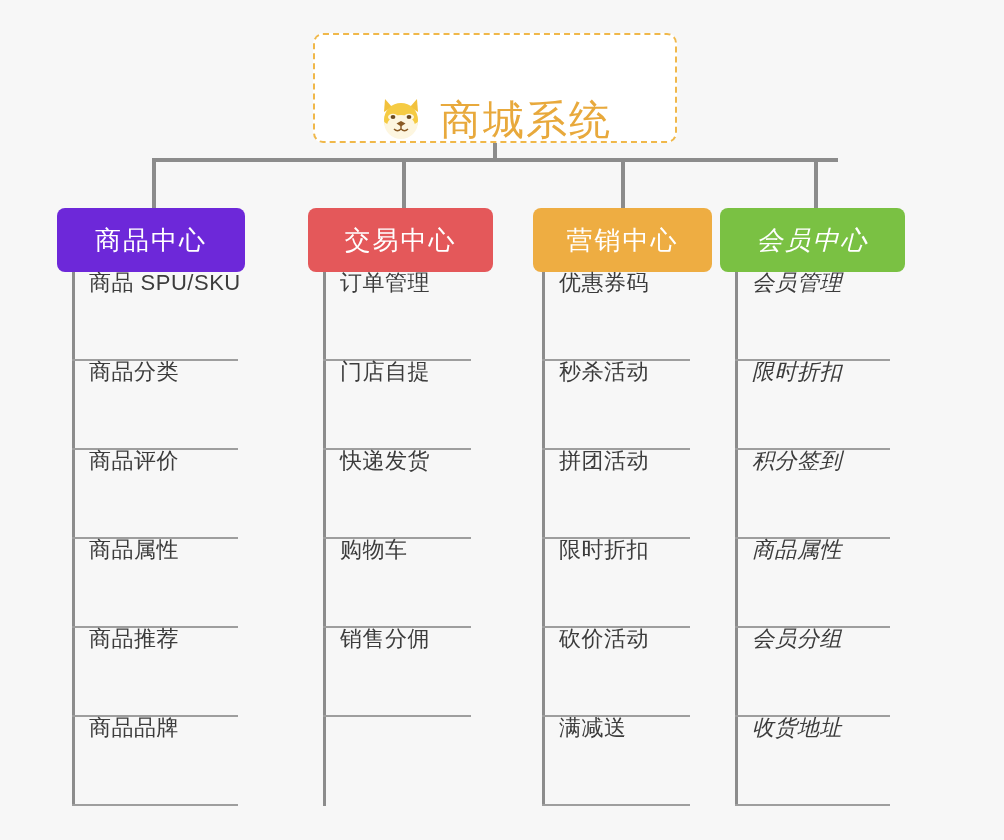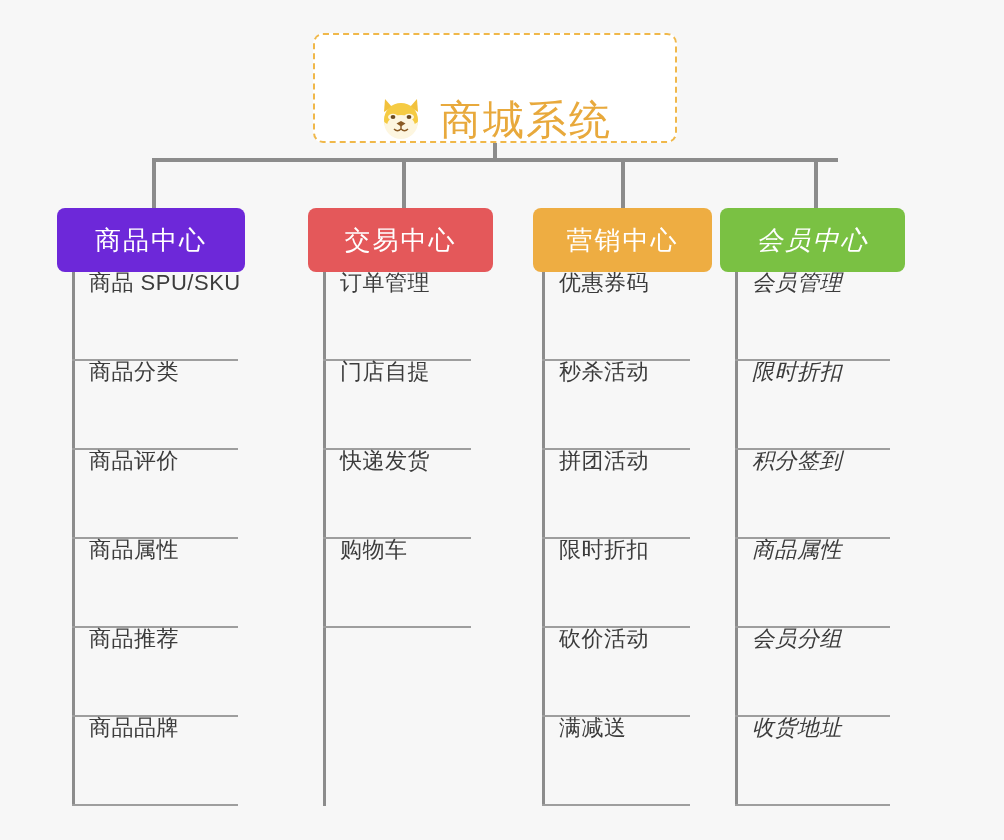--- a/index.html
+++ b/index.html
@@ -226,20 +226,24 @@
             <div class="leaf-rule" style="width: 148px;"></div>
           </div>
           <div class="leaf">
             <span class="leaf-label">快递发货</span>
             <div class="leaf-rule" style="width: 148px;"></div>
           </div>
           <div class="leaf">
             <span class="leaf-label">购物车</span>
             <div class="leaf-rule" style="width: 148px;"></div>
           </div>
+          <div class="leaf">
+            <span class="leaf-label">销售分佣</span>
+            <div class="leaf-rule" style="width: 148px;"></div>
+          </div>
         </div>
       </div>
       <div class="column" style="left: 527px; width: 185px;">
         <div class="drop" style="left: 94px;"></div>
         <div class="cat-box" style="background: rgb(238, 173, 66); margin-left: 6px;">
           <span>营销中心</span>
         </div>
         <div class="spine" style="height: 534px;"></div>
         <div class="leaves">
           <div class="leaf">

